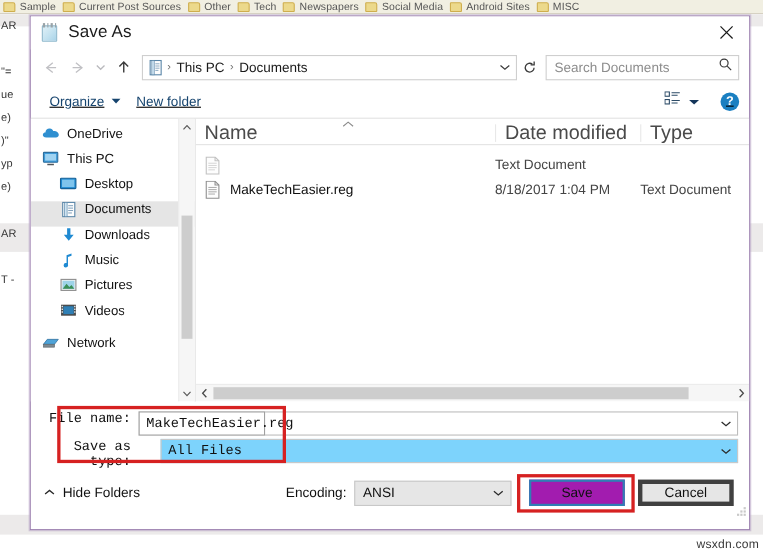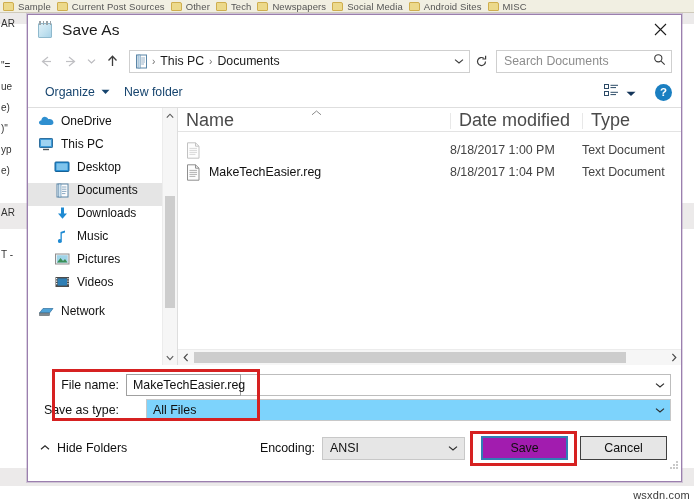--- a/index.html
+++ b/index.html
@@ -177,20 +177,21 @@
     white-space: nowrap; overflow: hidden;
   }
   .search-ico { color: #3a3a3a; flex: none; }
 
   
   .toolbar {
     height: 31px;
     display: flex; align-items: center;
     padding: 0 9px 0 10px;
     border-bottom: 1px solid #dedede;
+    text-decoration: underline;
   }
   .tb-item {
     font-size: 12.3px; color: #16446e;
     display: flex; align-items: center;
     padding: 4px 7px;
   }
   .tb-caret { font-size: 8px; margin-left: 6px; color: #16446e; }
   .tb-spacer { flex: 1 1 auto; }
   .tb-view {
     display: flex; align-items: center; gap: 7px; padding: 3px 5px;
@@ -310,23 +311,24 @@
     background: #cdcdcd;
   }
 
   
   .filearea {
     position: relative;
     height: 60px;
     padding: 9px 10px 0 10px;
   }
   .frow {
-    display: flex; align-items: center;
+    display: flex; align-items: flex-start;
     height: 22px;
     margin-bottom: 3px;
+    font-family: Liberation Mono, monospace;
   }
   .flabel {
     width: 88px; flex: none;
     text-align: right;
     padding-right: 7px;
     font-size: 12.4px;
     color: #111;
   }
   .fctl {
     flex: 1 1 auto;
@@ -390,21 +392,21 @@
     position: absolute; right: 0; top: 0;
     width: 22px; height: 21px;
     display: flex; align-items: center; justify-content: center;
     color: #2c2c2c; font-size: 9px;
   }
   .btn {
     width: 87px; height: 24px;
     display: flex; align-items: center; justify-content: center;
     font-size: 12.4px; color: #101010;
     background: #e6e6e6;
-    border: 1px solid #404040;
+    border: 4px solid #404040;
   }
   .btn.default {
     background: #a21caf;
     border: 2px solid #2f7fb5;
   }
   .btn-gap { width: 12px; flex: none; }
   .redbox-save {
     position: absolute;
     right: 104px; top: 6px;
     width: 107px; height: 35px;
@@ -732,21 +734,20 @@
             <div class="cell-name">
               <span class="file-ico">
                 <svg width="15" height="17" viewBox="0 0 15 17">
                   <path d="M1.5 0.8 H9.5 L13 4.2 V16.2 H1.5 Z" fill="#fdfdfd" stroke="#c2c2c2" stroke-width="1"></path>
                   <path d="M9.5 0.8 V4.2 H13" fill="none" stroke="#c2c2c2" stroke-width="1"></path>
                   <path d="M3.4 6.4 H11 M3.4 8.4 H11 M3.4 10.4 H11 M3.4 12.4 H9.4" stroke="#d4d4d4" stroke-width=".9"></path>
                 </svg>
               </span>
               <span></span>
             </div>
-            <div class="cell-date">8/18/2017 1:00 PM</div>
             <div class="cell-type">Text Document</div>
           </div>
 
           <div class="row">
             <div class="cell-name">
               <span class="file-ico">
                 <svg width="15" height="17" viewBox="0 0 15 17">
                   <path d="M1.5 0.8 H9.5 L13 4.2 V16.2 H1.5 Z" fill="#fdfdfd" stroke="#8f8f8f" stroke-width="1"></path>
                   <path d="M9.5 0.8 V4.2 H13" fill="none" stroke="#8f8f8f" stroke-width="1"></path>
                   <path d="M3.4 6.4 H11 M3.4 8.4 H11 M3.4 10.4 H11 M3.4 12.4 H9.4" stroke="#a9a9a9" stroke-width=".9"></path>

